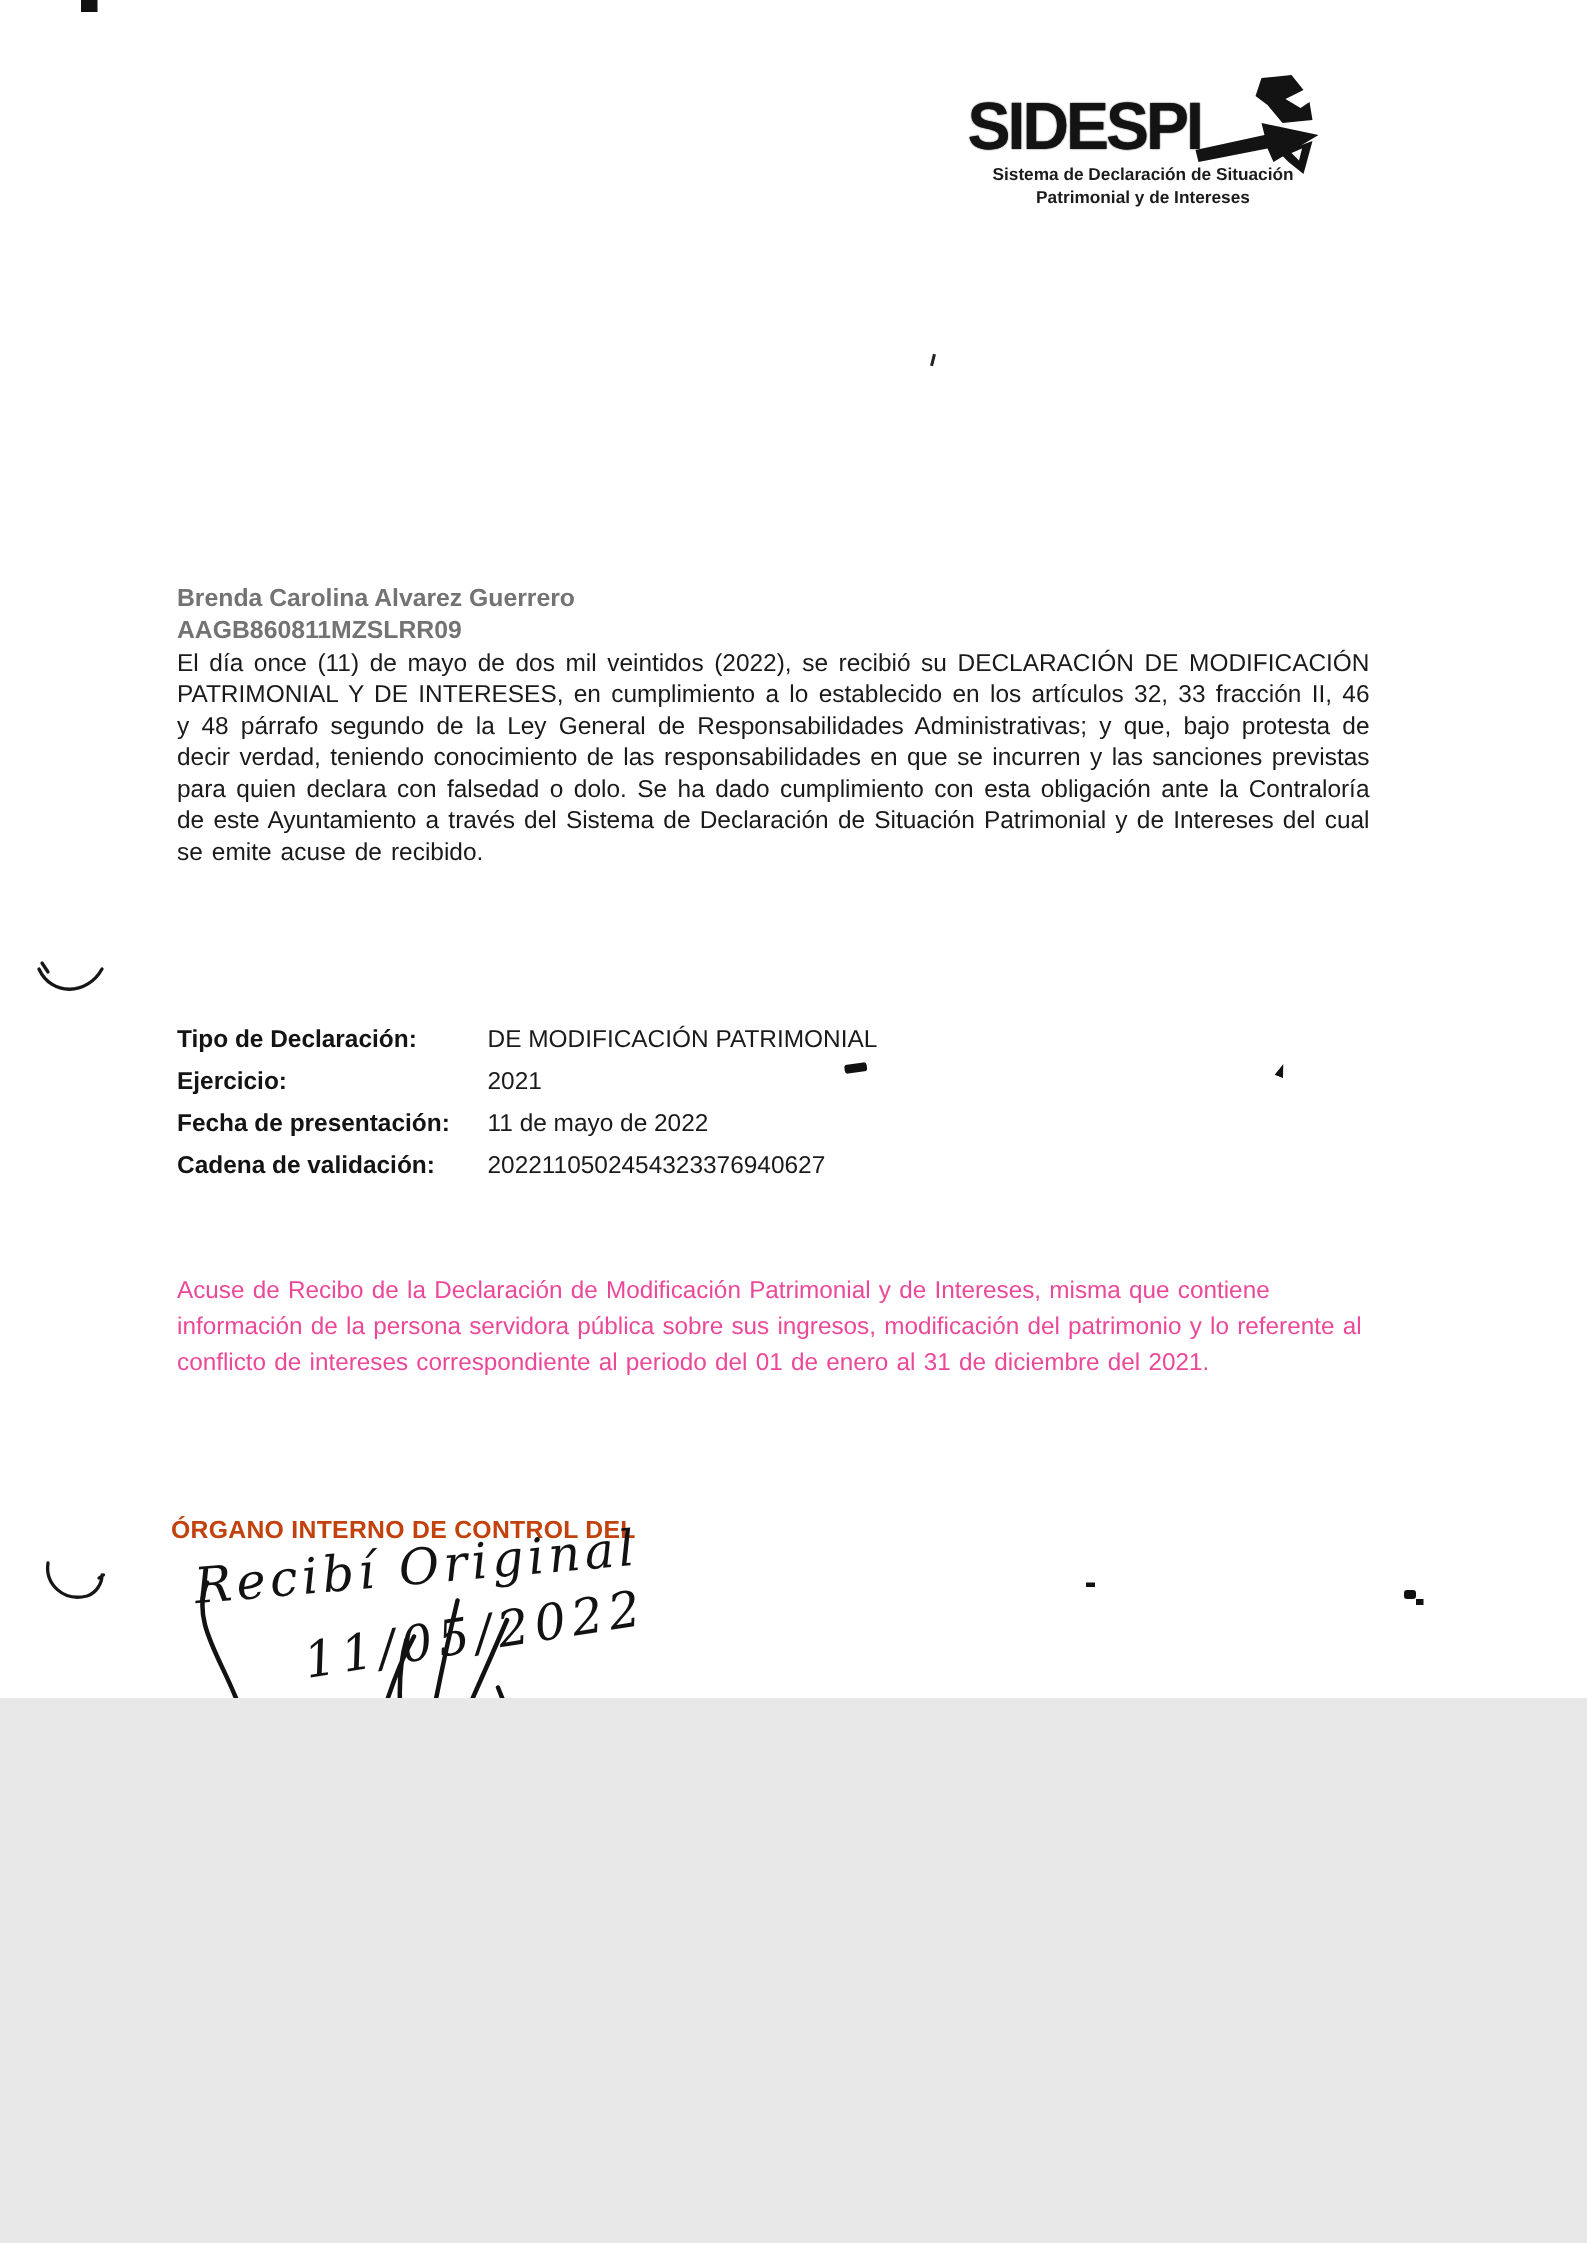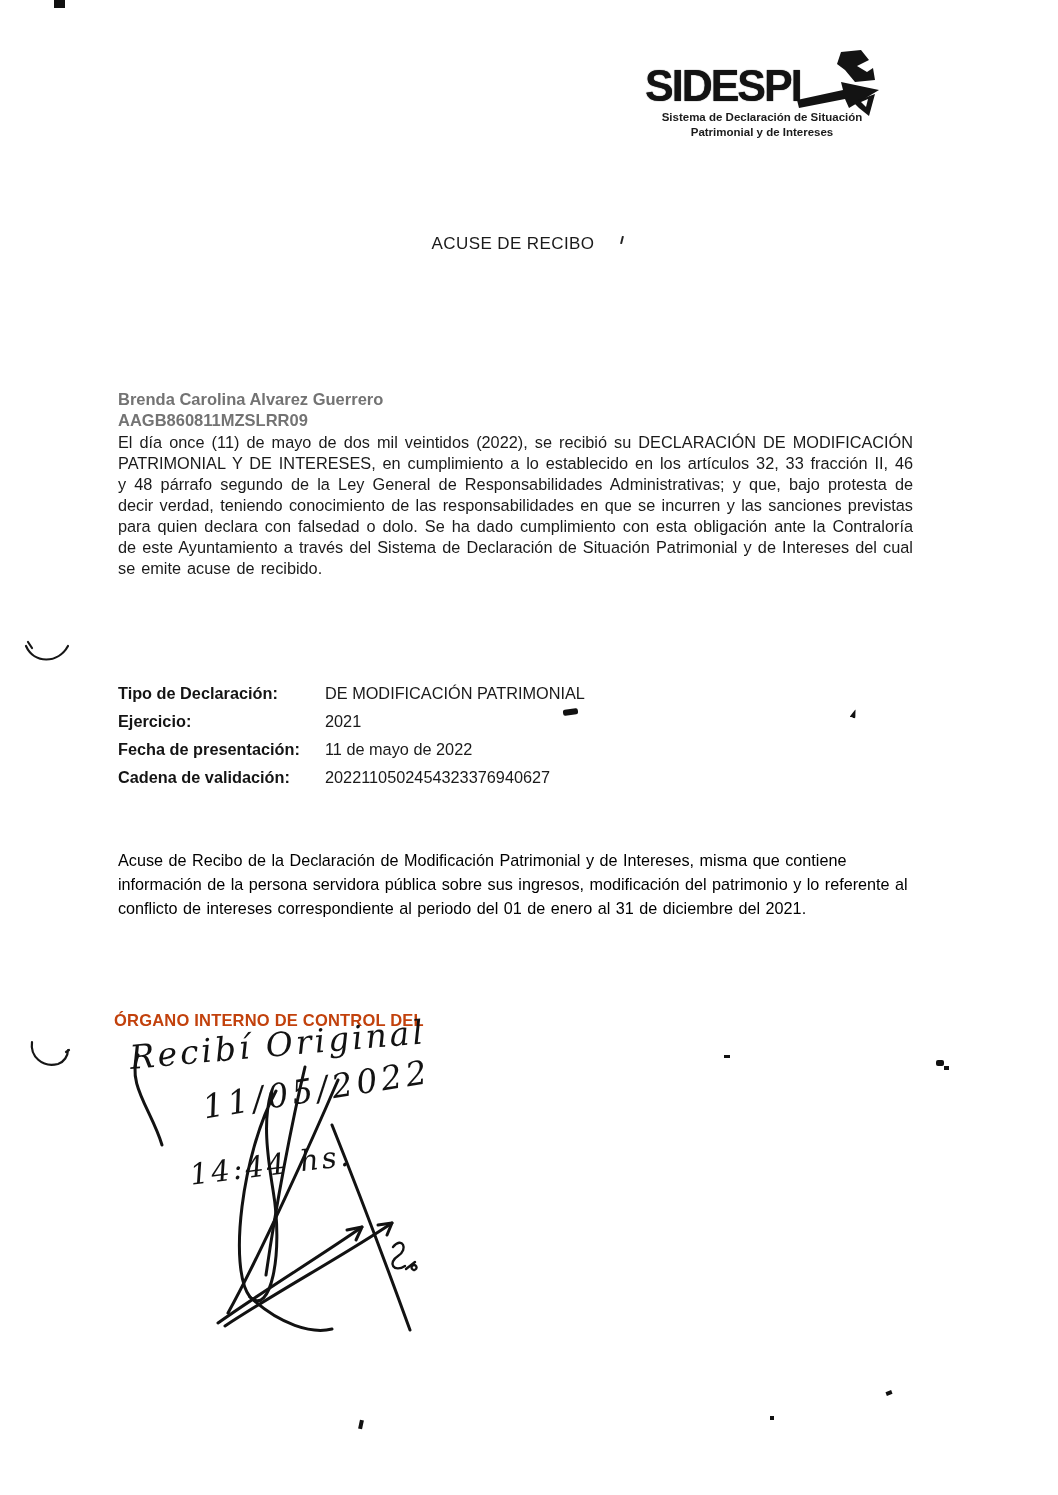--- a/index.html
+++ b/index.html
@@ -1,18 +1,18 @@
 <!DOCTYPE html>
 <html><head>
 <meta charset="utf-8">
 <style>
   html,body{margin:0;padding:0;background:#e8e8e8;}
   .page{
     position:relative;
-    width:1058px;height:1495px;
+    width:1058px;height:1132px;
     background:#ffffff;
     font-family:"Liberation Sans", sans-serif;
     color:#161616;
     overflow:hidden;
     margin:0 auto;
   }
   
   .logo{position:absolute;left:645px;top:58px;width:238px;height:86px;}
   .logo-brand{
     position:absolute;left:0;top:2px;
@@ -44,21 +44,21 @@
   }
   
   .para1{
     position:absolute;left:118px;top:432px;width:795px;
     font-size:16.3px;line-height:21px;text-align:justify;
     word-spacing:1.5px;color:#1a1a1a;margin:0;
   }
   .para2{
     position:absolute;left:118px;top:849px;width:800px;
     font-size:16.2px;line-height:23.8px;word-spacing:1px;
-    color:#000000;margin:0;
+    color:#ec4899;margin:0;
   }
   
   .det-label{position:absolute;left:118px;font-size:16.3px;font-weight:bold;color:#141414;}
   .det-value{position:absolute;left:325px;font-size:16.3px;color:#1a1a1a;text-align:center;}
   .row0{top:684px;} .row1{top:712px;} .row2{top:740px;} .row3{top:768px;}
   
   .organo{
     position:absolute;left:114px;top:1011px;
     font-size:16.5px;font-weight:bold;letter-spacing:.2px;color:#c2410c;
   }
@@ -89,21 +89,20 @@
       <path d="M46 2 L66 0 L74 10 L62 16 L72 22 L78 18 L80 30 L60 32 L50 20 L42 14 Z" fill="#131313"></path>
       <path d="M2 50 L48 40 L46 32 L84 40 L54 58 L50 49 L4 58 Z" fill="#131313"></path>
       <path d="M58 52 L80 44 L74 66 L64 58 Z" fill="#131313"></path>
       <path d="M66 52 L73 49 L71 57 Z" fill="#ffffff"></path>
     </svg>
     <div class="logo-tagline tag1">Sistema de Declaración de Situación</div>
     <div class="logo-tagline tag2">Patrimonial y de Intereses</div>
   </div>
 
   <div class="doc-title">
-    <div>ACUSE DE RECIBO</div>
   </div>
   <div class="apostrophe"></div>
 
   <div class="recipient">
     <div>Brenda Carolina Alvarez Guerrero</div>
     <div>AAGB860811MZSLRR09</div>
   </div>
 
   <p class="para1">El día once (11) de mayo de dos mil veintidos (2022), se recibió su DECLARACIÓN DE MODIFICACIÓN PATRIMONIAL Y DE INTERESES, en cumplimiento a lo establecido en los artículos 32, 33 fracción II, 46 y 48 párrafo segundo de la Ley General de Responsabilidades Administrativas; y que, bajo protesta de decir verdad, teniendo conocimiento de las responsabilidades en que se incurren y las sanciones previstas para quien declara con falsedad o dolo. Se ha dado cumplimiento con esta obligación ante la Contraloría de este Ayuntamiento a través del Sistema de Declaración de Situación Patrimonial y de Intereses del cual se emite acuse de recibido.</p>
 

